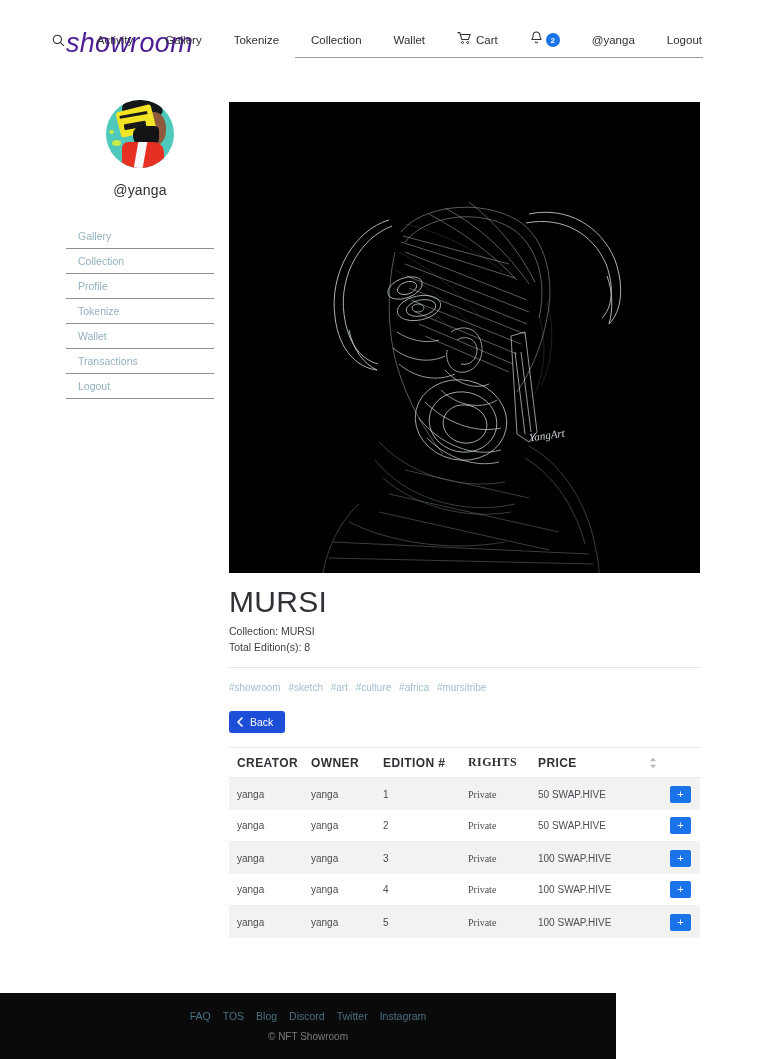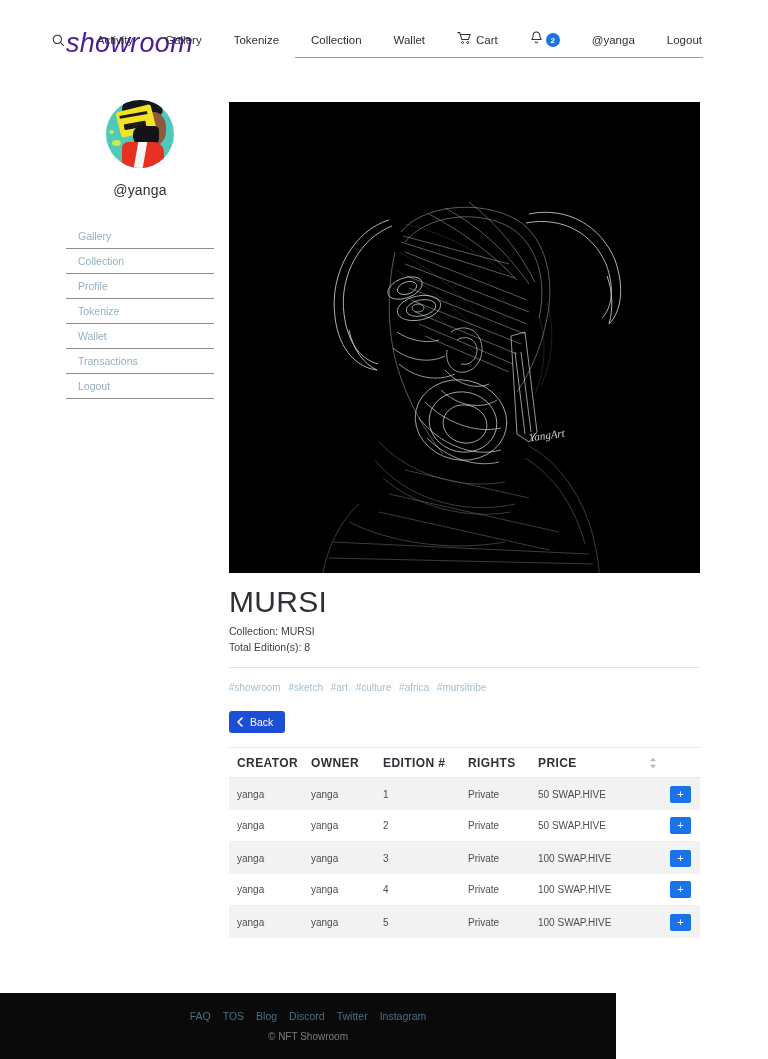--- a/index.html
+++ b/index.html
@@ -312,21 +312,21 @@
     letter-spacing: 0.4px;
     height: 30px;
     border-bottom: 1px solid #e8e8e8;
     background: #ffffff;
   }
   .trow.odd { background: #f2f2f2; }
   .trow.even { background: #ffffff; border-bottom: 1px solid #f0f0f0; }
   .c0 { width: 82px; padding-left: 8px; }
   .c1 { width: 72px; }
   .c2 { width: 85px; }
-  .c3 { width: 70px; }
+  .c3 { width: 70px; font-family: Liberation Serif, serif; }
   .c4 { width: 100px; }
   .c5 { width: 30px; display: flex; justify-content: center; }
   .c6 { flex: 1; display: flex; justify-content: flex-end; padding-right: 9px; }
   .plus-btn {
     width: 21px; height: 17px;
     background: #1a73e8;
     color: #fff;
     border-radius: 2px;
     font-size: 11px;
     display: flex;

